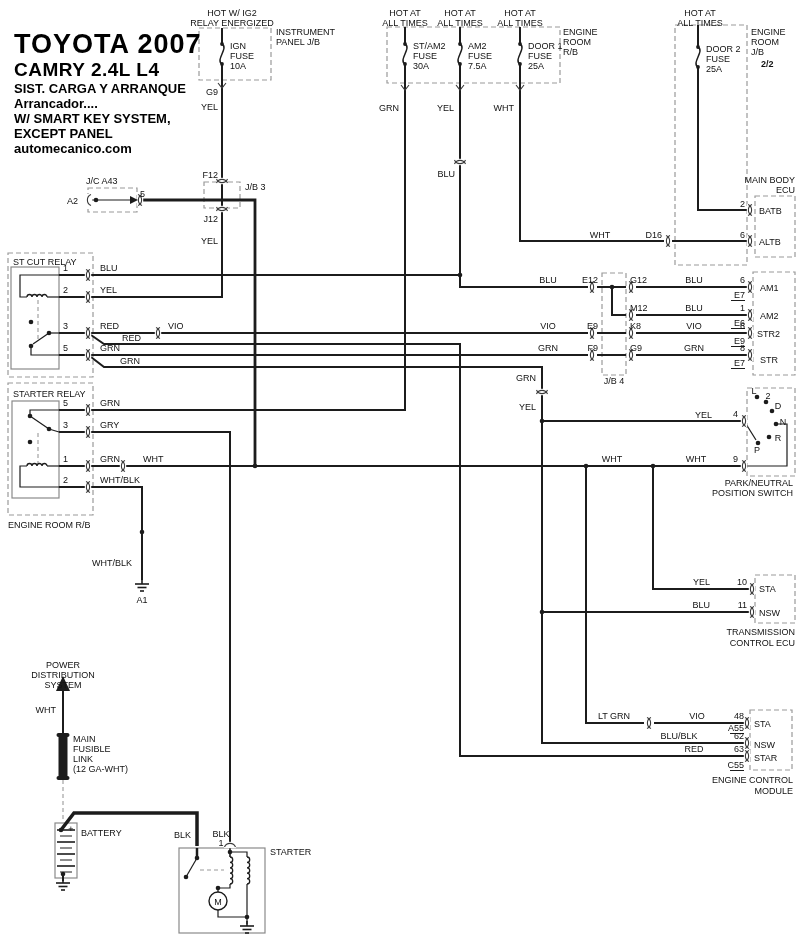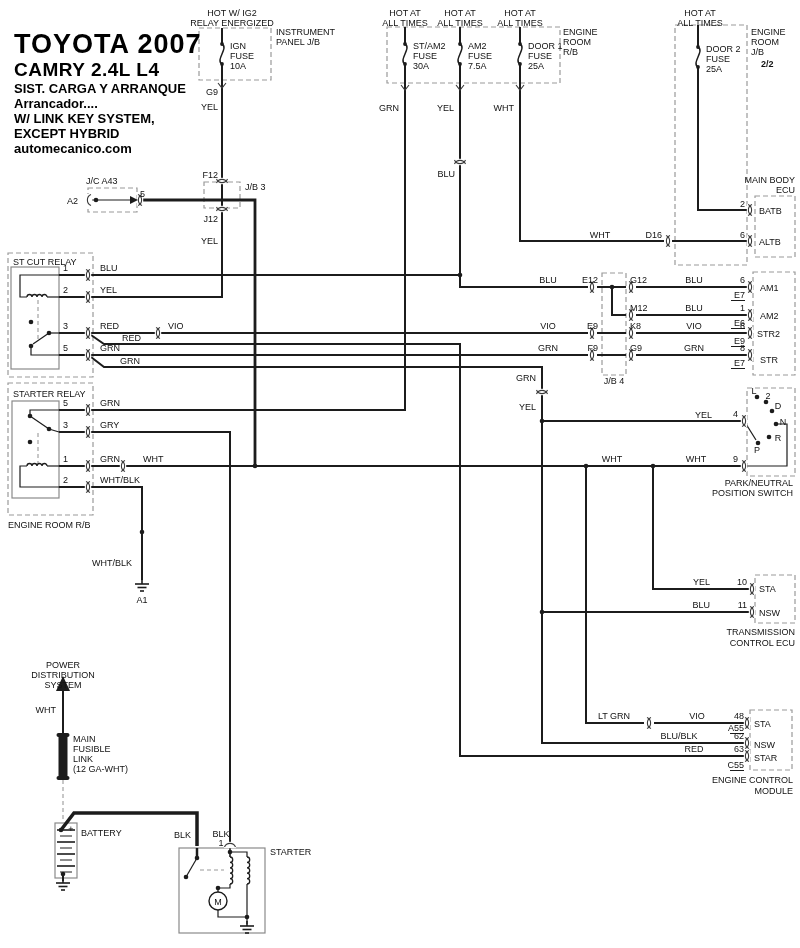--- a/index.html
+++ b/index.html
@@ -21,22 +21,22 @@
 </style>
 </head>
 <body>
 
 <div class="screen">
   <div class="tb">
     <div class="l1">TOYOTA  2007</div>
     <div class="l2">CAMRY  2.4L  L4</div>
     <div class="sm">SIST. CARGA Y ARRANQUE</div>
     <div class="sm">Arrancador....</div>
-    <div class="sm">W/ LINK KEY SYSTEM,</div>
-    <div class="sm">EXCEPT HYBRID</div>
+    <div class="sm">W/ SMART KEY SYSTEM,</div>
+    <div class="sm">EXCEPT PANEL</div>
     <div class="sm">automecanico.com</div>
   </div>
   <svg id="diagram" width="800" height="948" viewBox="0 0 800 948" xmlns="http://www.w3.org/2000/svg">
       <rect x="199" y="28" width="72" height="52" class="bx"></rect>
       <rect x="204" y="182" width="36" height="26" class="bx"></rect>
       <rect x="88" y="188" width="49" height="24" class="bx"></rect>
       <rect x="387" y="27" width="173" height="56" class="bx"></rect>
       <rect x="675" y="25" width="72" height="240" class="bx"></rect>
       <rect x="755" y="196" width="40" height="61" class="bx"></rect>
       <rect x="602" y="273" width="24" height="102" class="bx"></rect>

